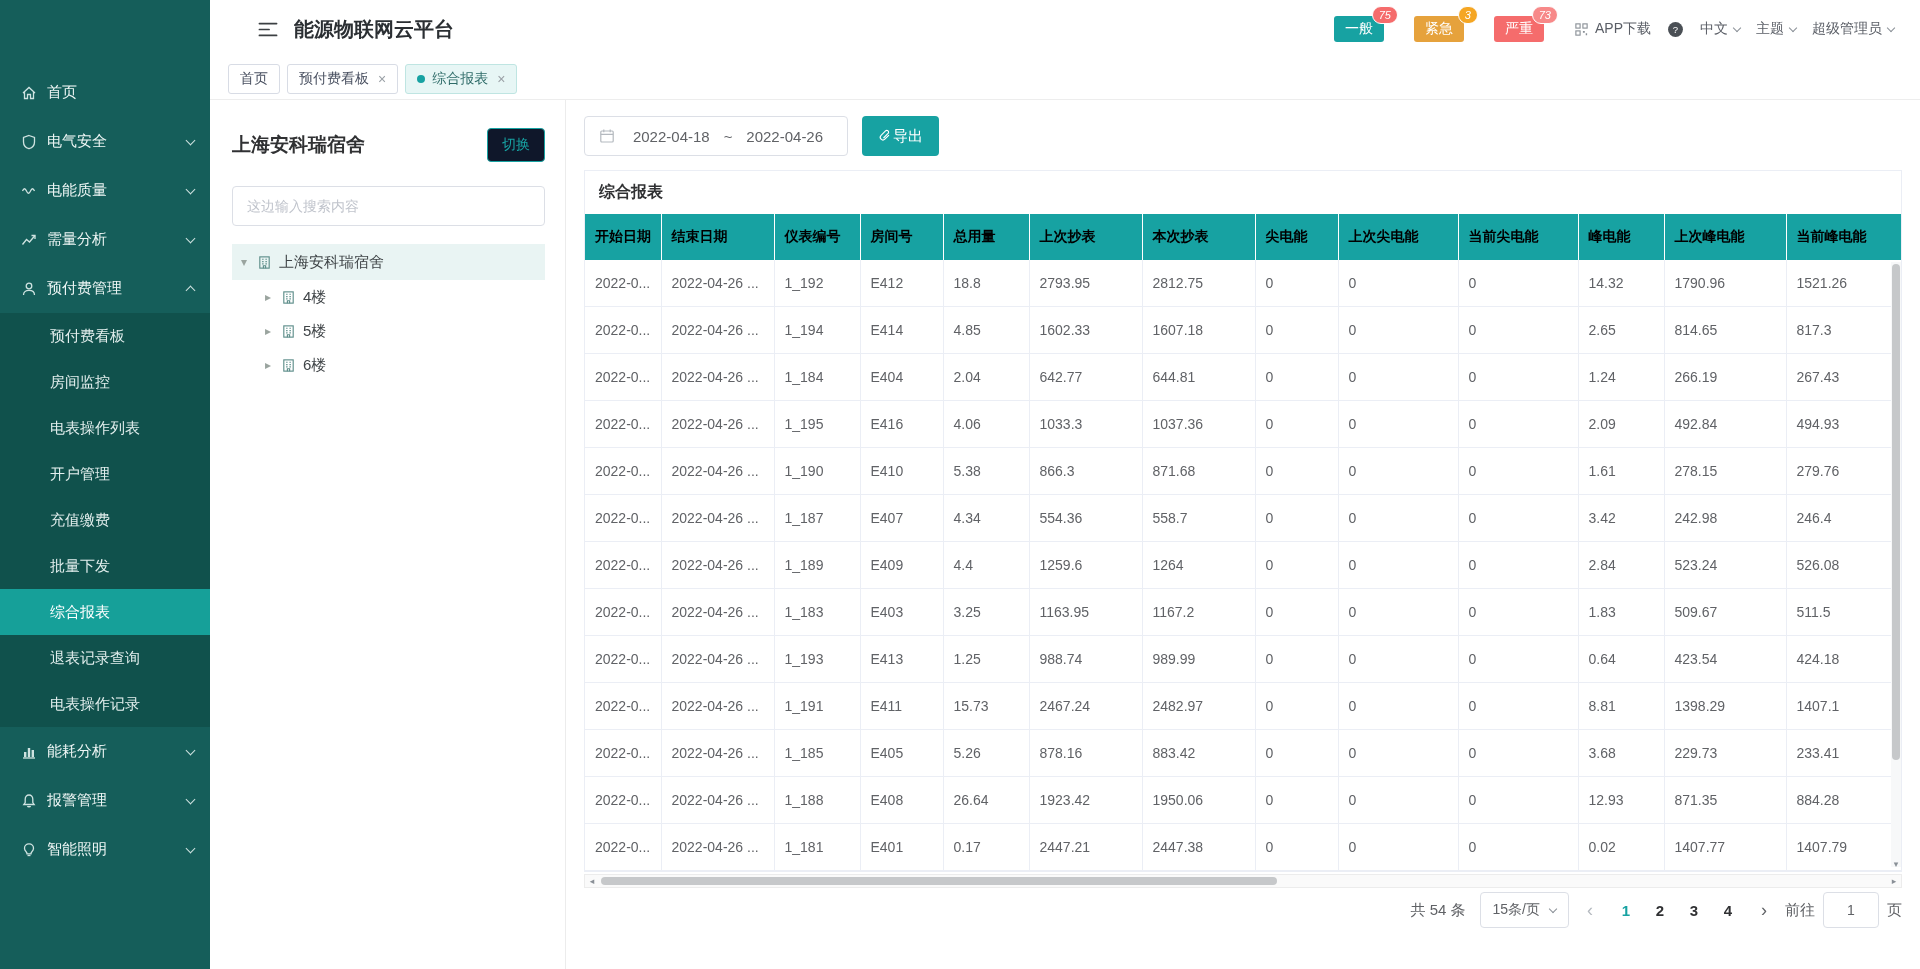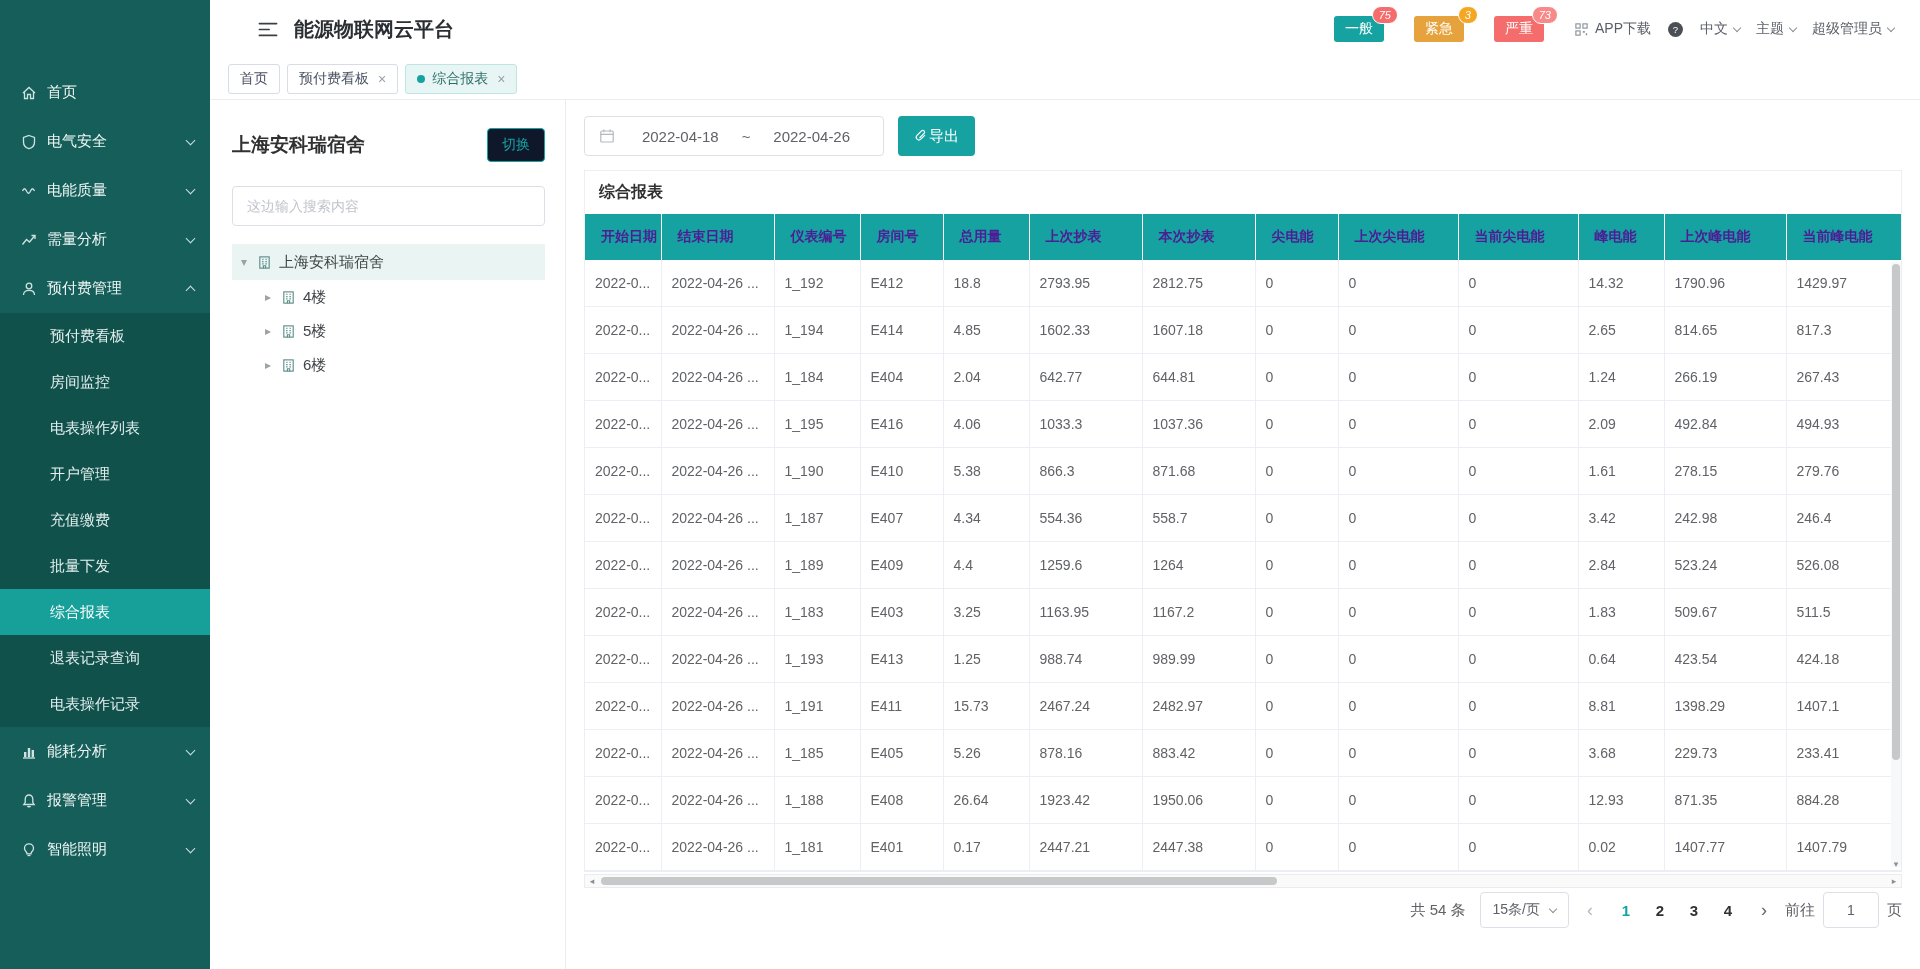--- a/index.html
+++ b/index.html
@@ -65,33 +65,33 @@
   .tree-node { display:flex; align-items:center; gap:7px; height:36px; padding-left:6px; cursor:pointer; }
   .tree-node.root { background:#e9f4f3; }
   .tree-child { padding-left:30px; height:34px; }
   .tree-caret { color:#9aa49f; font-size:12px; width:12px; text-align:center; }
   .tree-bld { display:inline-flex; color:#5b8c88; }
 
   
   .report-area { flex:1; min-width:0; padding:16px 0 0 18px; display:flex; flex-direction:column; }
   .toolbar { display:flex; align-items:center; gap:14px; margin-bottom:14px; }
   .date-range { display:flex; align-items:center; border:1px solid #dcdfe6; border-radius:4px; height:40px;
-                padding:0 14px; width:300px; color:#606266; font-size:15px; cursor:pointer; background:#fff; }
+                padding:0 14px; width:264px; color:#606266; font-size:15px; cursor:pointer; background:#fff; }
   .date-range .cal { color:#b4b9bf; display:inline-flex; margin-right:8px; }
   .date-val { flex:1; text-align:center; }
   .date-sep { padding:0 4px; color:#606266; }
   .export-btn { display:flex; align-items:center; gap:1px; background:#17a2a2; color:#fff; border:none;
                 border-radius:4px; height:40px; padding:0 16px; font-size:15px; cursor:pointer; }
 
   .report-card { width:1318px; border:1px solid #ebeef5; background:#fff; }
   .card-title { font-size:16px; font-weight:bold; color:#303133; padding:11px 14px; }
   .table-wrap { position:relative; width:1316px; }
   table.report { border-collapse:collapse; table-layout:fixed; width:1316px; }
-  table.report th { background:#17a2a2; color:#4c1d95; font-size:14px; font-weight:bold; text-align:left;
-                    padding:14px 6px 14px 16px; border-right:1px solid rgba(255,255,255,.3);
+  table.report th { background:#17a2a2; color:#000000; font-size:14px; font-weight:bold; text-align:left;
+                    padding:14px 6px 14px 10px; border-right:1px solid rgba(255,255,255,.3);
                     white-space:nowrap; overflow:hidden; }
   table.report th:last-child { border-right:none;margin-left:24px; }
   table.report td { font-size:14px; color:#606266; padding:15px 6px 15px 10px;
                     border-bottom:1px solid #ebeef5; border-right:1px solid #ebeef5;
                     white-space:nowrap; overflow:hidden; background:#fff; }
   table.report td:last-child { border-right:none; }
 
   .vscroll { position:absolute; top:48px; right:0; bottom:4px; width:10px; background:#f7f8f9; }
   .vscroll .vthumb { position:absolute; top:2px; left:1px; width:8px; height:82%; background:#c6c8ca;
                      border-radius:4px; cursor:pointer; }
@@ -414,21 +414,21 @@
                     <td>1_192</td>
                     <td>E412</td>
                     <td>18.8</td>
                     <td>2793.95</td>
                     <td>2812.75</td>
                     <td>0</td>
                     <td>0</td>
                     <td>0</td>
                     <td>14.32</td>
                     <td>1790.96</td>
-                    <td>1429.97</td>
+                    <td>1521.26</td>
                   </tr>
                   <tr>
                     <td>2022-0...</td>
                     <td>2022-04-26 ...</td>
                     <td>1_194</td>
                     <td>E414</td>
                     <td>4.85</td>
                     <td>1602.33</td>
                     <td>1607.18</td>
                     <td>0</td>

